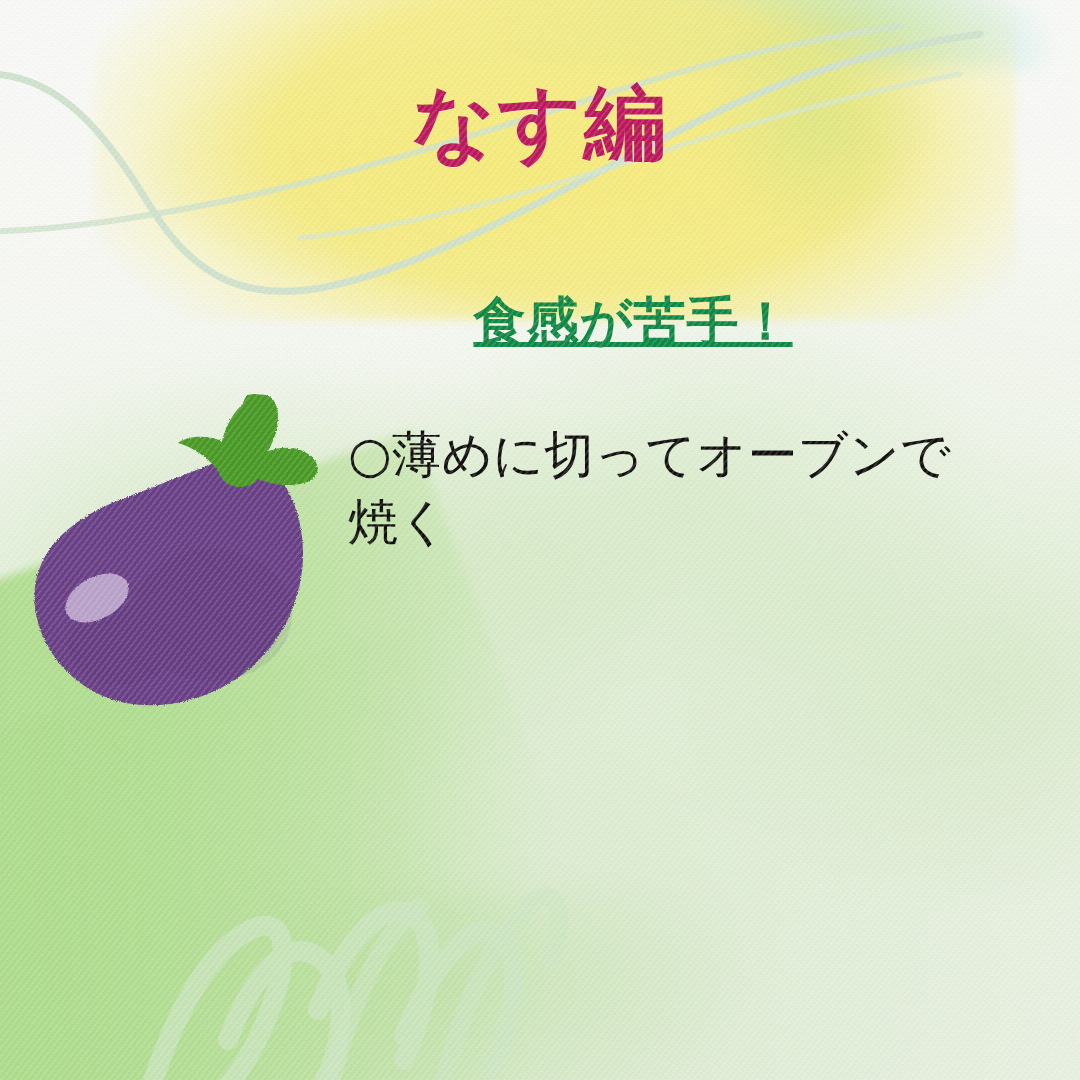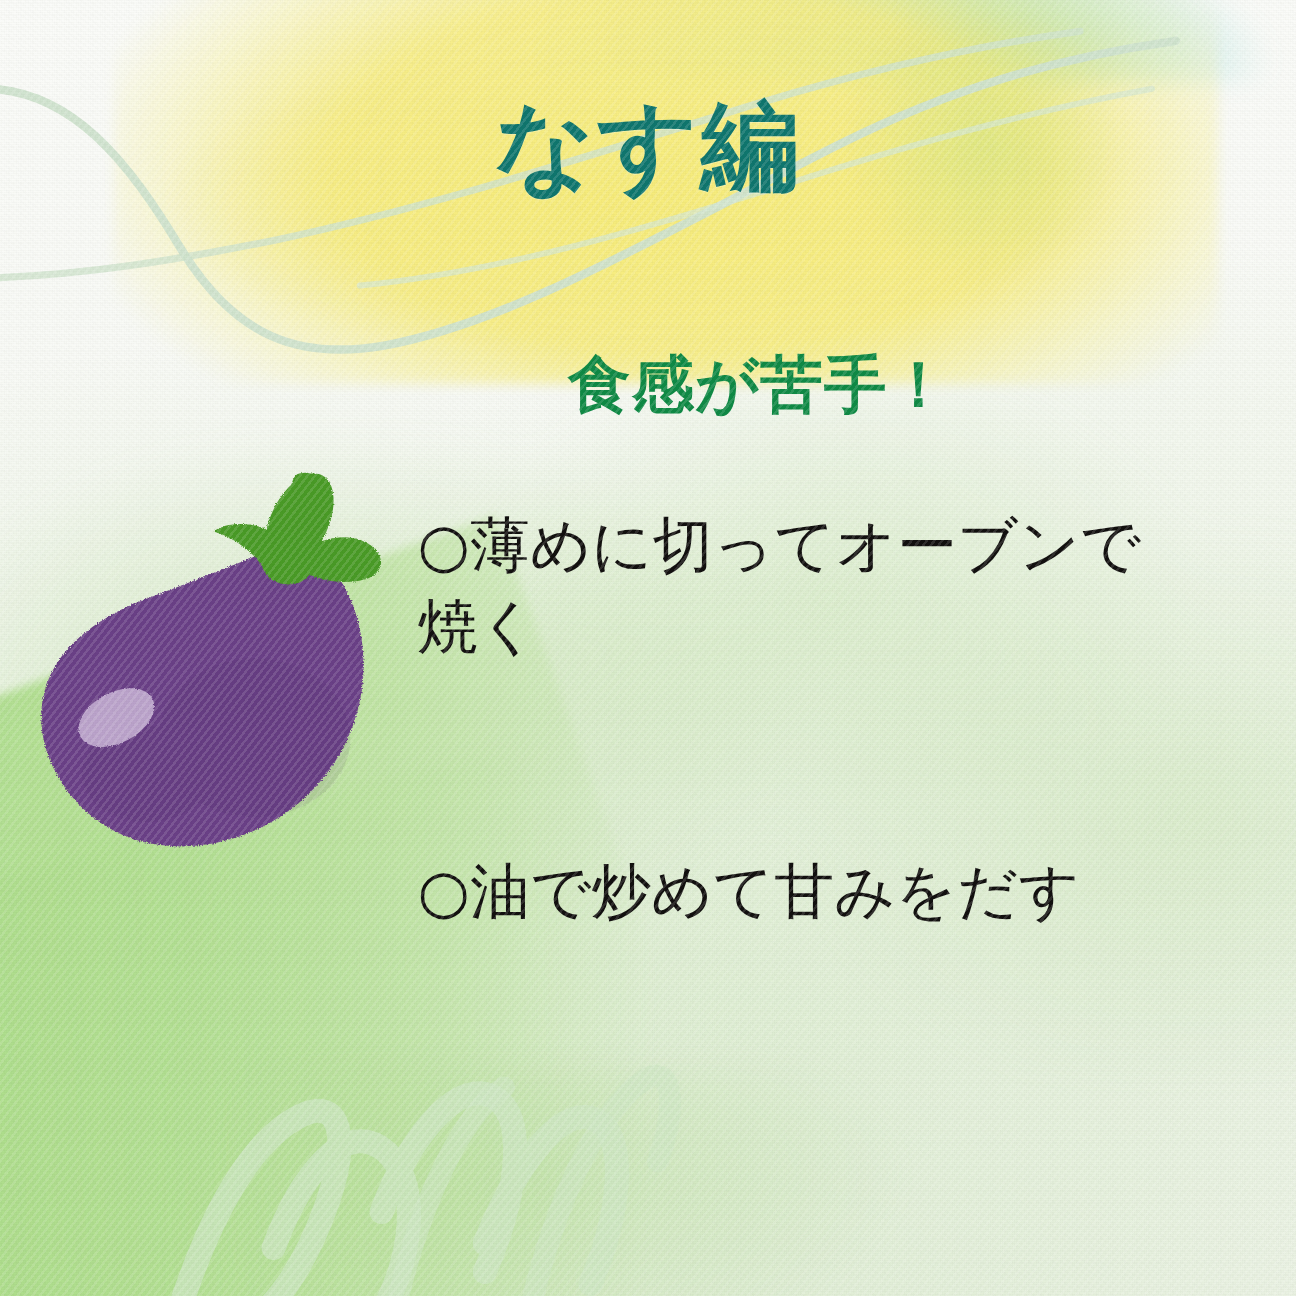--- a/index.html
+++ b/index.html
@@ -113,36 +113,37 @@
   
   .title{
     position:absolute;
     left:0; right:0; top:82px;
     text-align:center;
     font-family:"DejaVu Sans","Liberation Sans",sans-serif;
     font-weight:bold;
     font-size:82px;
     line-height:1;
     letter-spacing:2px;
-    color:#0f766e;
+    color:#be185d;
     text-shadow:0 1px 0 rgba(255,255,255,.25);
   }
 
   .content{
     position:absolute;
     left:348px; top:292px; width:700px;
   }
 
   .head{
     font-family:"DejaVu Sans","Liberation Sans",sans-serif;
     font-weight:bold;
     color:#0f8a45;
     font-size:52px;
     line-height:1.12;
     letter-spacing:1px;
+    text-decoration:underline;
   }
   .head-1{ text-align:center; padding-right:130px; }
   .head-2{ text-align:left; margin-top:0; }
 
   .body-text{
     font-family:"DejaVu Sans","Liberation Sans",sans-serif;
     color:#12100f;
     font-size:50px;
     line-height:1.34;
     letter-spacing:0px;
@@ -253,20 +254,19 @@
 
   <div class="content">
 
     <div class="head head-1">食感が苦手！</div>
 
     <div class="body-text body-1">○薄めに切ってオーブンで焼く</div>
 
     <div class="gap-block"></div>
 
 
-    <div class="body-text body-2">○油で炒めて甘みをだす</div>
 
   </div>
 
   <div class="layer grain"></div>
   <div class="layer grain2"></div>
 
 </div>
 
 </body></html>

